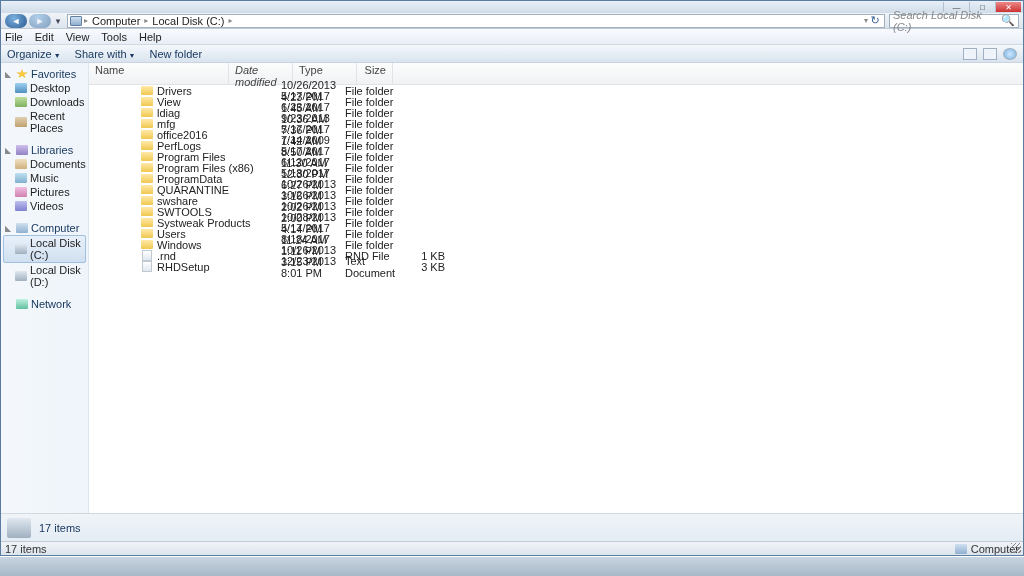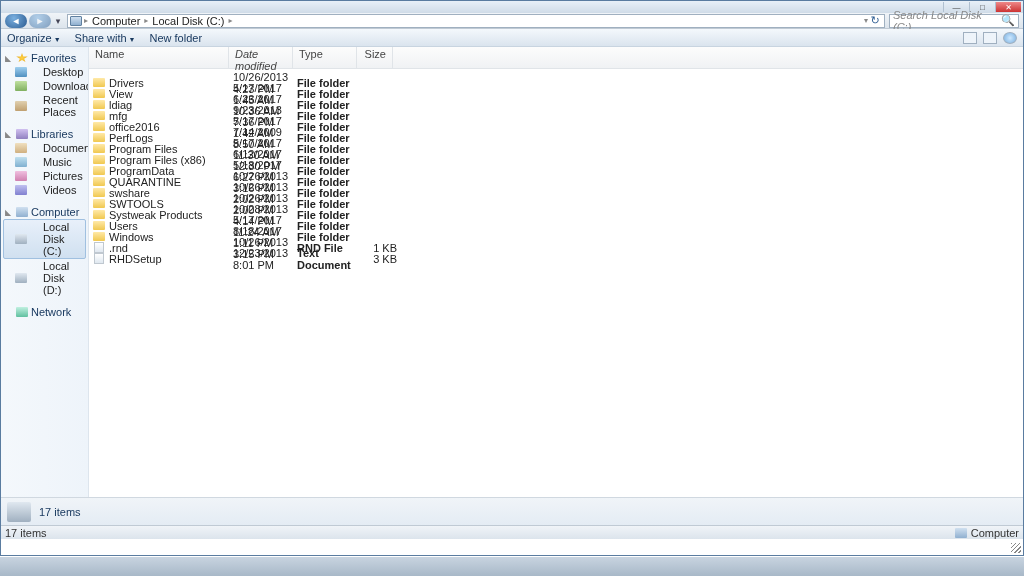--- a/index.html
+++ b/index.html
@@ -24,21 +24,21 @@
 .menubar span { color:#222; }
 .cmdbar { height:18px; background:linear-gradient(180deg,#f4f8fc,#dae4ee); display:flex; align-items:center; padding:0 6px; gap:14px; border-bottom:1px solid #c8d4e0; position:relative; }
 .cmdbar .cmd { color:#1a3a60; }
 .cmdbar .drop-arr { font-size:7px; color:#1a3a60; margin-left:2px; }
 .cmdbar .right { position:absolute; right:6px; display:flex; gap:6px; align-items:center; }
 .cmdbar .right .ico { width:14px; height:12px; border:1px solid #a0b0c0; background:#eef4fa; }
 .body { display:flex; height:calc(100% - 12px - 16px - 16px - 18px - 28px - 14px); }
 .nav { width:88px; background:linear-gradient(90deg,#f4f8fc,#eef4fa); border-right:1px solid #dde5ed; padding:4px 2px; overflow:hidden; color:#1a3a60; }
 .nav-group { margin-bottom:8px; }
 .nav-head { display:flex; align-items:center; gap:3px; font-weight:400; color:#1a3a60; padding:1px 2px; }
-.nav-item { display:flex; align-items:center; gap:16px; padding:1px 2px 1px 12px; color:#222; }
+.nav-item { display:flex; align-items:center; gap:3px; padding:1px 2px 1px 12px; color:#222; }
 .nav-item.sel { background:linear-gradient(180deg,#e8f0fa,#d0e0f0); border:1px solid #a0c0e0; border-radius:2px; padding-left:11px; }
 .ico { width:12px; height:10px; flex-shrink:0; }
 .ico.fav { background:radial-gradient(circle,#ffd040,#e0a020); border-radius:2px; clip-path:polygon(50% 0,61% 35%,98% 35%,68% 57%,79% 91%,50% 70%,21% 91%,32% 57%,2% 35%,39% 35%); }
 .ico.desk { background:linear-gradient(180deg,#a0d0f0,#5090c0); border-radius:1px; }
 .ico.dl { background:linear-gradient(180deg,#c0e0a0,#80b060); border-radius:1px; }
 .ico.recent { background:linear-gradient(180deg,#e0d0b0,#c0a070); border-radius:1px; }
 .ico.lib { background:linear-gradient(180deg,#d0c0f0,#9080c0); border-radius:1px; }
 .ico.doc { background:linear-gradient(180deg,#f0e0c0,#d0b080); border-radius:1px; }
 .ico.mus { background:linear-gradient(180deg,#c0e0f0,#80b0d0); border-radius:1px; }
 .ico.pic { background:linear-gradient(180deg,#f0c0e0,#d080b0); border-radius:1px; }
@@ -47,27 +47,27 @@
 .ico.disk { background:linear-gradient(180deg,#e0e8f0,#a0b0c0); border-radius:1px; }
 .ico.net { background:linear-gradient(180deg,#c0f0e0,#60c0a0); border-radius:1px; }
 .chev { font-size:8px; color:#888; width:8px; }
 .content { flex:1; background:#fff; overflow:hidden; }
 .cols { display:flex; height:22px; border-bottom:1px solid #e0e4e8; background:linear-gradient(180deg,#fcfcfc,#f0f2f4); color:#444; }
 .col { padding:1px 6px; border-right:1px solid #e0e4e8; }
 .col.name { width:140px; }
 .col.date { width:64px;font-style:italic; }
 .col.type { width:64px; }
 .col.size { width:36px; text-align:right; }
-.rows { padding-top:8px; }
+.rows { padding-top:0;margin-left:48px; }
 .row { display:flex; height:11px; align-items:center; padding-left:4px; color:#222; }
 .row .ico.fold { background:linear-gradient(180deg,#ffe9a8,#f0c850); border-radius:1px; width:12px; height:9px; margin-right:4px; }
 .row .ico.file { background:linear-gradient(180deg,#fff,#e0e8f0); border:1px solid #c0c8d0; width:10px; height:11px; margin-right:5px; margin-left:1px; }
 .row .nm { width:124px; }
 .row .dt { width:64px; }
-.row .ty { width:64px;font-weight:bold; }
+.row .ty { width:64px; }
 .row .sz { width:36px; text-align:right; }
 .details { height:28px; background:linear-gradient(180deg,#f0f4f8,#e4ecf4); border-top:1px solid #d0d8e0; display:flex; align-items:center; padding:0 6px; gap:8px; }
 .details .big-ico { width:24px; height:20px; background:linear-gradient(180deg,#e0e8f0,#a0b0c0); border-radius:2px; }
 .details .txt { color:#1a3a60; }
 .statusbar { height:14px; background:linear-gradient(180deg,#f0f4f8,#dce4ec); border-top:1px solid #c0cad4; display:flex; align-items:center; padding:0 4px; color:#333; justify-content:space-between; }
 .statusbar .right { display:flex; align-items:center; gap:4px; }
 .taskbar { position:absolute; bottom:0; left:0; width:1024px; height:20px; background:linear-gradient(180deg,#c8d4e0,#a8b8c8); border-top:1px solid #fff; }
 .resize-grip { position:absolute; right:2px; bottom:2px; width:10px; height:10px; background:repeating-linear-gradient(135deg,#888,#888 1px,transparent 1px,transparent 3px); }
 </style>
 </head>
@@ -92,20 +92,27 @@
     <span class="crumb">Local Disk (C:)</span>
     <span class="crumb-sep">▸</span>
     <span style="margin-left:auto" class="crumb-sep">▾</span>
     <span class="refresh">↻</span>
    </div>
    <div class="searchbox">
     <span>Search Local Disk (C:)</span>
     <span class="mag">🔍</span>
    </div>
   </div>
+  <div class="menubar">
+   <span>File</span>
+   <span>Edit</span>
+   <span>View</span>
+   <span>Tools</span>
+   <span>Help</span>
+  </div>
   <div class="cmdbar">
    <span class="cmd"><span>Organize</span><span class="drop-arr">▼</span></span>
    <span class="cmd"><span>Share with</span><span class="drop-arr">▼</span></span>
    <span class="cmd">New folder</span>
    <div class="right">
     <div class="ico"></div>
     <div class="ico"></div>
     <div class="ico" style="background:radial-gradient(circle,#cde8ff,#7ab0e0);border-radius:50%"></div>
    </div>
   </div>

